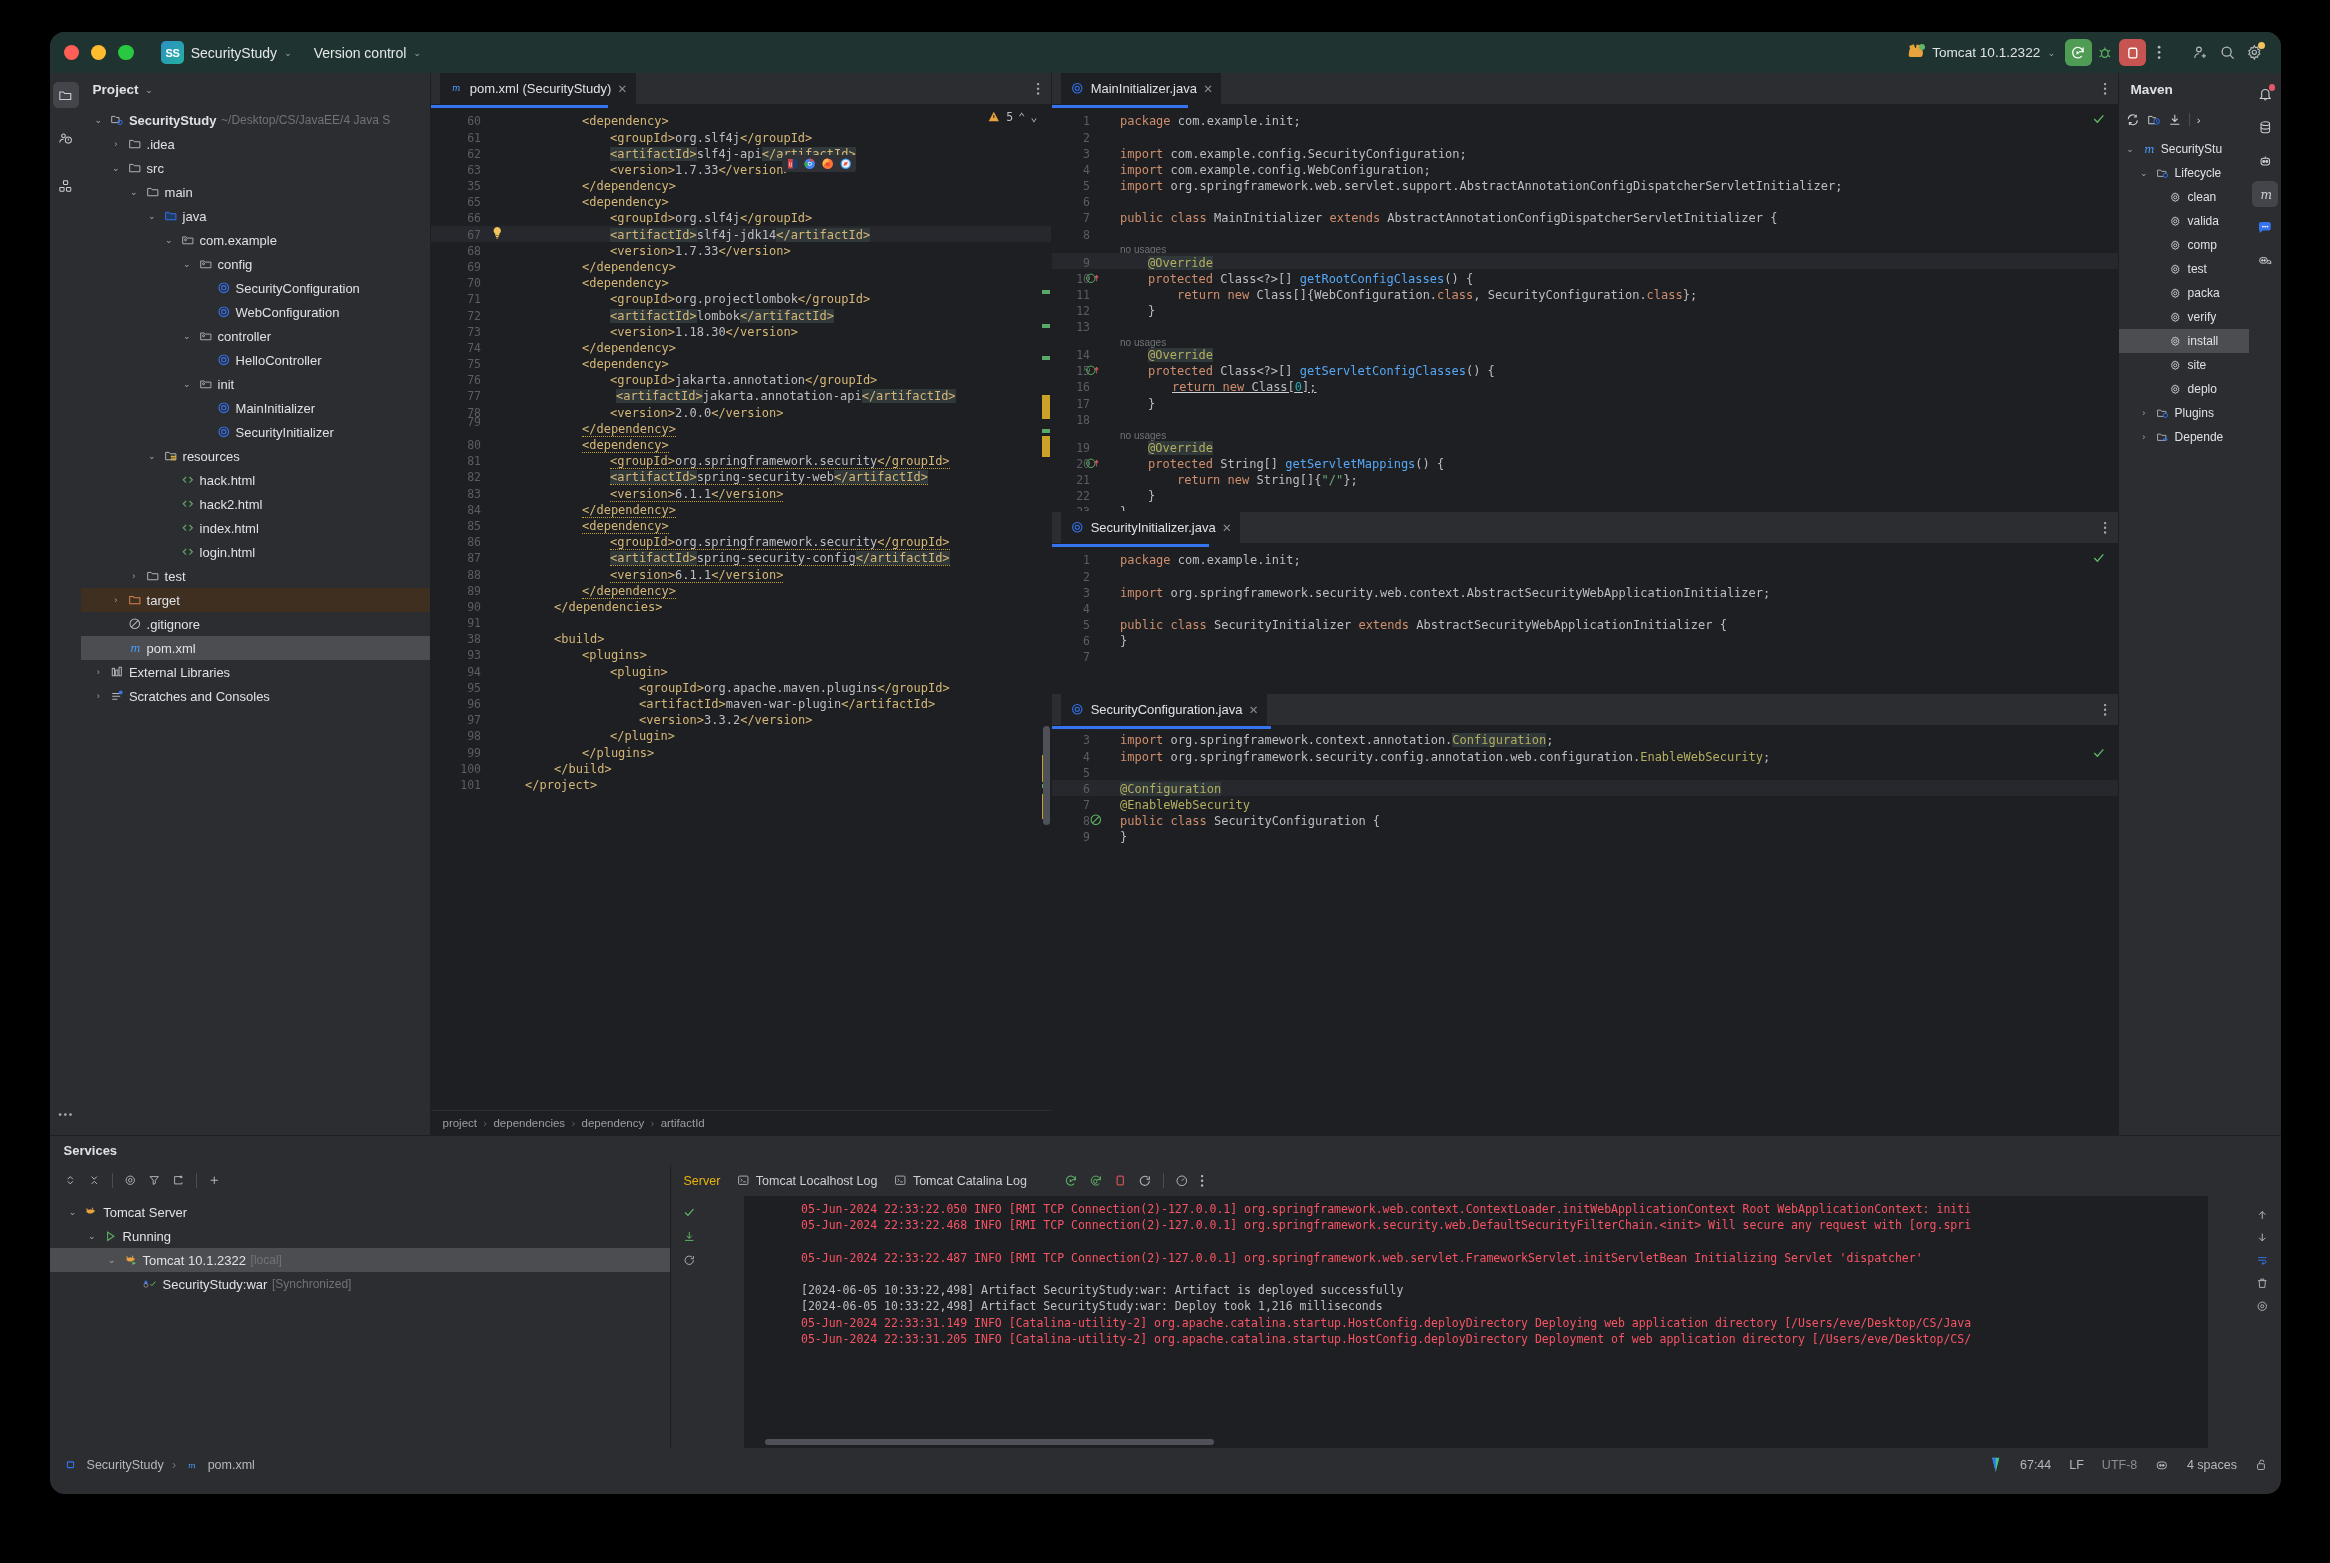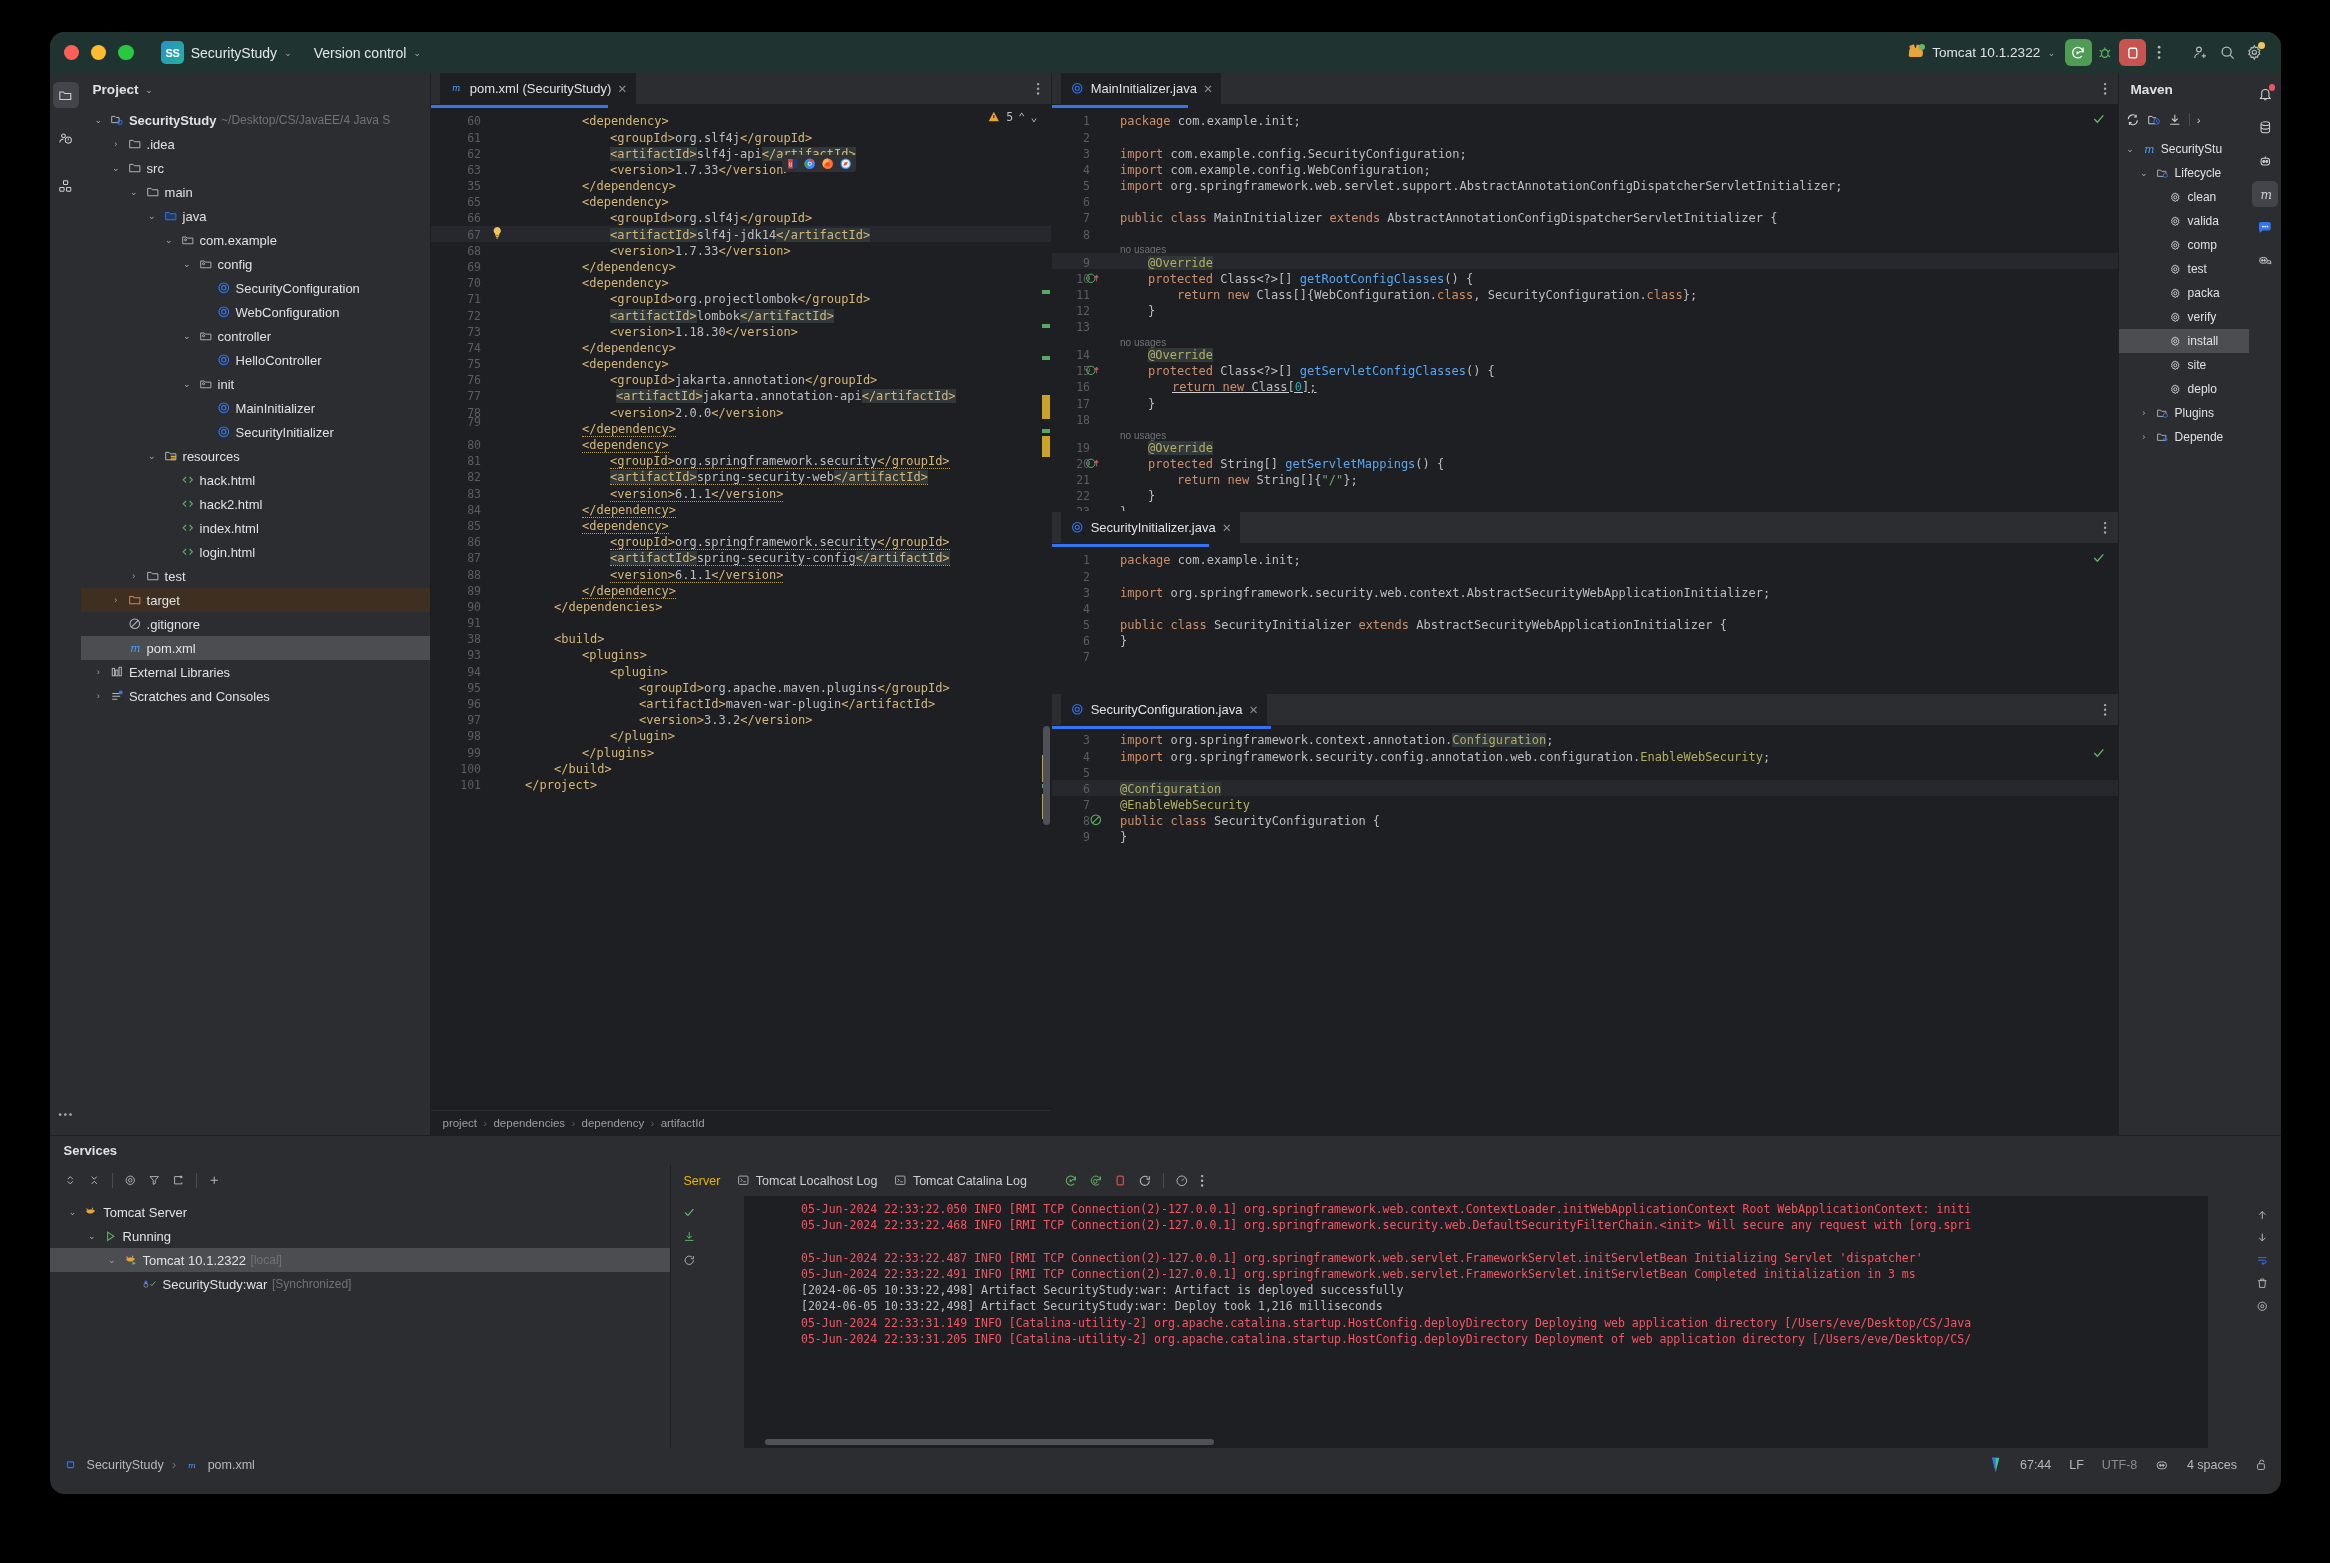--- a/index.html
+++ b/index.html
@@ -1251,21 +1251,20 @@
               <svg width="12.5" height="12.5" viewBox="0 0 24 24" fill="none" stroke="#b4b7bc" stroke-width="1.8">
                   <path d="M20 12a8 8 0 11-3-6.2"></path>
                   <path d="M20 4v5h-5"></path>
                 </svg>
             </span>
           </div>
           <div class="console" id="console">
               <div class="logline log-red" style="top: 6.3px;">05-Jun-2024 22:33:22.050 INFO [RMI TCP Connection(2)-127.0.0.1] org.springframework.web.context.ContextLoader.initWebApplicationContext Root WebApplicationContext: initi</div>
               <div class="logline log-red" style="top: 22.4px;">05-Jun-2024 22:33:22.468 INFO [RMI TCP Connection(2)-127.0.0.1] org.springframework.security.web.DefaultSecurityFilterChain.&lt;init&gt; Will secure any request with [org.spri</div>
               <div class="logline log-red" style="top: 55px;">05-Jun-2024 22:33:22.487 INFO [RMI TCP Connection(2)-127.0.0.1] org.springframework.web.servlet.FrameworkServlet.initServletBean Initializing Servlet 'dispatcher'</div>
-              <div class="logline log-red" style="top: 71px;">05-Jun-2024 22:33:22.491 INFO [RMI TCP Connection(2)-127.0.0.1] org.springframework.web.servlet.FrameworkServlet.initServletBean Completed initialization in 3 ms</div>
               <div class="logline log-grey" style="top: 87px;">[2024-06-05 10:33:22,498] Artifact SecurityStudy:war: Artifact is deployed successfully</div>
               <div class="logline log-grey" style="top: 103px;">[2024-06-05 10:33:22,498] Artifact SecurityStudy:war: Deploy took 1,216 milliseconds</div>
               <div class="logline log-red" style="top: 120px;">05-Jun-2024 22:33:31.149 INFO [Catalina-utility-2] org.apache.catalina.startup.HostConfig.deployDirectory Deploying web application directory [/Users/eve/Desktop/CS/Java</div>
               <div class="logline log-red" style="top: 136px;">05-Jun-2024 22:33:31.205 INFO [Catalina-utility-2] org.apache.catalina.startup.HostConfig.deployDirectory Deployment of web application directory [/Users/eve/Desktop/CS/</div>
               <div style="position: absolute; left: 21px; bottom: 3.1px; width: 449px; height: 6.3px; background: rgb(78, 81, 87); border-radius: 3.1px;"></div>
             </div>
           <div class="console-rail">
             <span>
                 <svg width="12.5" height="12.5" viewBox="0 0 24 24" fill="none" stroke="#b4b7bc" stroke-width="1.9">
                   <path d="M12 19V5M6 11l6-6 6 6"></path>

